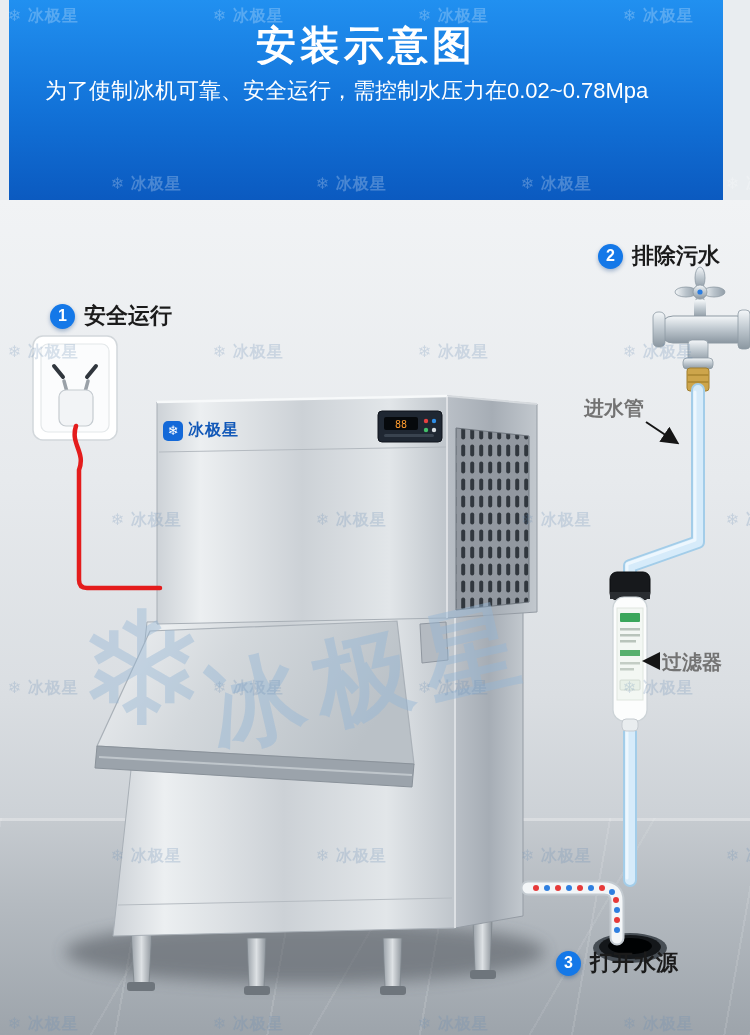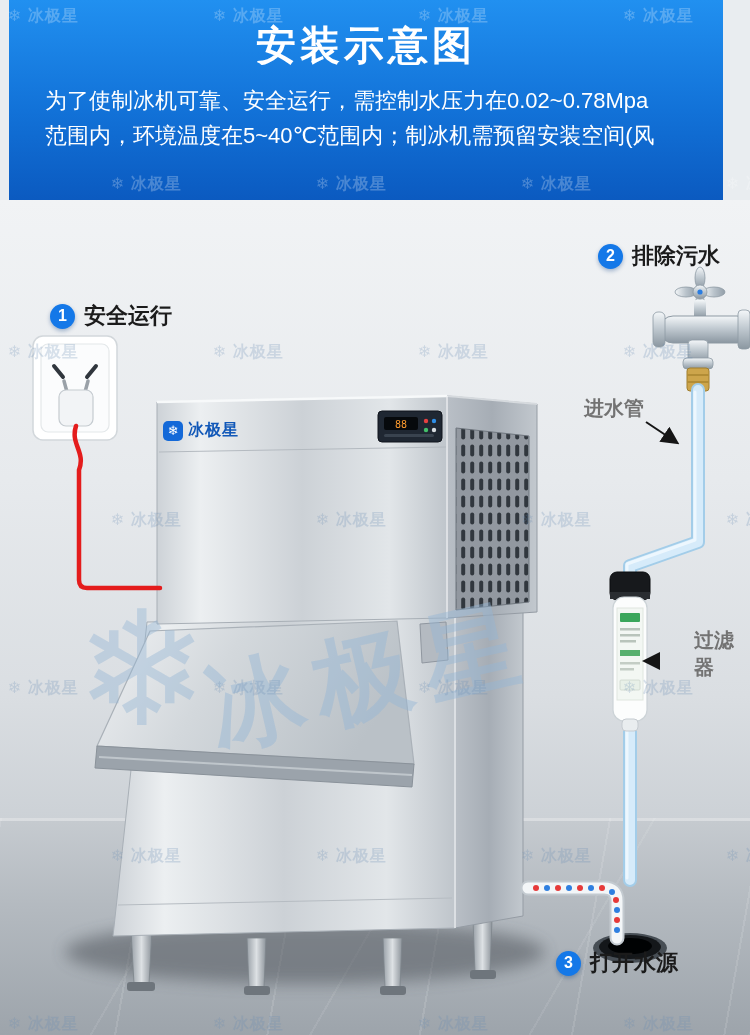--- a/index.html
+++ b/index.html
@@ -16,21 +16,21 @@
   .floor::before { content:""; position:absolute; inset:0; opacity:.8; background:
       repeating-linear-gradient(100deg, rgba(255,255,255,.14) 0 2px, transparent 2px 150px),
       repeating-linear-gradient(-60deg, rgba(255,255,255,.10) 0 2px, transparent 2px 190px); }
   .floor::after { content:""; position:absolute; left:0; top:0; width:100%; height:3px;
                   background:rgba(255,255,255,.35); }
 
   
   .header { position:absolute; left:9px; top:0; width:714px; height:200px; z-index:5;
             background:linear-gradient(180deg,#2190f0 0%,#1272d8 55%,#0b5ac0 100%); color:#fff; }
   .header-title { margin-top:18px; text-align:center; font-size:40px; font-weight:800; letter-spacing:4px; }
-  .header-desc { margin-top:10px; padding:0 36px; font-size:22px; line-height:35px; font-weight:500; }
+  .header-desc { margin-top:0; padding:0 36px; font-size:22px; line-height:35px; font-weight:500; }
   .header-desc .line { white-space:nowrap; }
 
   
   .illus { position:absolute; left:0; top:0; z-index:2; }
 
   .machine-logo { position:absolute; left:163px; top:420px; z-index:3;
                   display:flex; align-items:center; gap:5px; }
   .machine-logo .mark { width:20px; height:20px; border-radius:5px; background:#1469d8; color:#fff;
                         font-size:13px; display:flex; align-items:center; justify-content:center; }
   .machine-logo .name { font-size:16px; font-weight:700; color:#1158b8; letter-spacing:1px; }
@@ -48,21 +48,21 @@
   .step { position:absolute; z-index:7; display:flex; align-items:center; gap:9px; }
   .step-badge { width:25px; height:25px; border-radius:50%; background:#1478e8; color:#fff;
                 font-size:16px; font-weight:700; display:flex; align-items:center; justify-content:center;
                 box-shadow:0 2px 4px rgba(10,60,130,.35); }
   .step-label { font-size:22px; font-weight:700; color:#1b1b1b; }
   .step1 { left:50px;  top:301px; }
   .step2 { left:598px; top:241px; }
   .step3 { left:556px; top:948px; }
   .anno { position:absolute; z-index:7; font-size:20px; font-weight:600; color:#737373; }
   .anno-inlet  { left:584px; top:395px; }
-  .anno-filter { left:662px; top:627px;margin-left:32px; }
+  .anno-filter { left:662px; top:649px; }
 </style>
 </head>
 <body>
 
 <div class="stage">
 
   <div class="wall"></div>
   <div class="floor"></div>
 
   <svg class="illus" width="750" height="1035" viewBox="0 0 750 1035">
@@ -253,21 +253,20 @@
 
   <div class="big-wm">
     <span class="big-flake">❄</span>
     <span class="big-text">冰极星</span>
   </div>
 
   <header class="header">
     <div class="header-title">安装示意图</div>
     <div class="header-desc">
       <div class="line">为了使制冰机可靠、安全运行，需控制水压力在0.02~0.78Mpa</div>
-      <div class="line">范围内，环境温度在5~40℃范围内；制冰机需预留安装空间(风</div>
     </div>
   </header>
 
   <div id="wm-layer">
       <span class="wm-item" style="left: 8px; top: 6px; color: rgba(255, 255, 255, 0.25);">❄ 冰极星</span>
       <span class="wm-item" style="left: 213px; top: 6px; color: rgba(255, 255, 255, 0.25);">❄ 冰极星</span>
       <span class="wm-item" style="left: 418px; top: 6px; color: rgba(255, 255, 255, 0.25);">❄ 冰极星</span>
       <span class="wm-item" style="left: 623px; top: 6px; color: rgba(255, 255, 255, 0.25);">❄ 冰极星</span>
       <span class="wm-item" style="left: 111px; top: 174px; color: rgba(255, 255, 255, 0.25);">❄ 冰极星</span>
       <span class="wm-item" style="left: 316px; top: 174px; color: rgba(255, 255, 255, 0.25);">❄ 冰极星</span>

